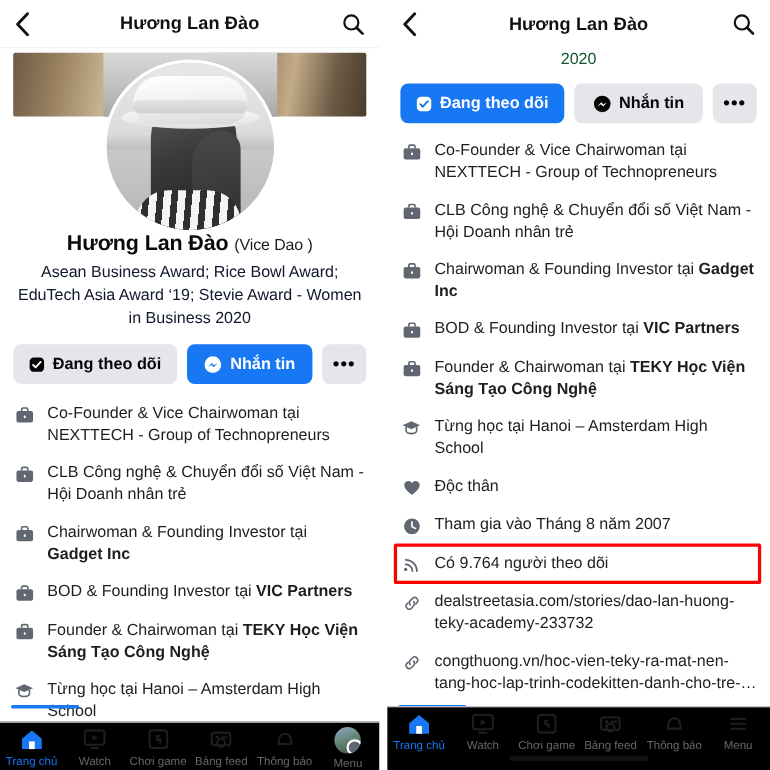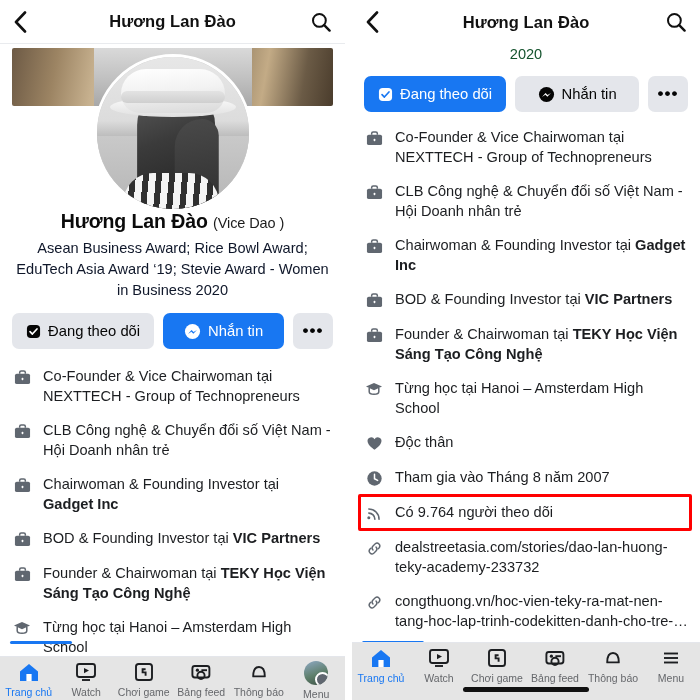--- a/index.html
+++ b/index.html
@@ -92,21 +92,21 @@
   .name .alias { font-size: 14.5px; font-weight: 400; color:#1c1c1c; }
   .bio {
     text-align:center; margin-top: 5px; padding: 0 12px;
     font-size: 14.6px; line-height: 21px; color:#0f172a;
   }
 
   
   .actions { display:flex; gap: 9px; padding: 12px 12px 6px 12px; align-items:center; }
   .btn {
     height: 36px; border-radius: 7px; display:flex; align-items:center;
-    justify-content:center; gap: 7px; font-size: 14.8px; font-weight: 400;
+    justify-content:center; gap: 7px; font-size: 14.8px; font-weight: 700;
     cursor: pointer; user-select:none; white-space:nowrap;
   }
   .btn-grey { background:#e4e6eb; color:#050505; }
   .btn-blue { background:#1877f2; color:#fff; }
   .btn-follow { flex: 0 0 auto; padding: 0 14px; }
   .btn-msg    { flex: 1 1 auto; }
   .btn-dots   { flex:0 0 40px; width:40px; background:#e4e6eb; color:#050505;
                 font-size: 17px; letter-spacing:1px; font-weight:700; }
 
   
@@ -120,21 +120,21 @@
   .info .tx b { font-weight: 700; }
 
   .hl { position: relative; }
   .hl-box {
     position:absolute; left:-6px; right:-4px; top:-1px; bottom:-1px;
     border: 3px solid #ff0000; border-radius: 2px; pointer-events:none;
   }
 
   
   .tabbar {
-    position:absolute; left:0; right:0; bottom:0; height: 58px; background:#e5e5e5;
+    position:absolute; left:0; right:0; bottom:0; height: 58px; background:#000000;
     display:flex; align-items:flex-start; padding-top: 4px;
     border-top: 1px solid #e4e6eb;
   }
   .tabbar.cut { bottom:-14px; }
   .tab { flex:1; display:flex; flex-direction:column; align-items:center; gap:3px; cursor:pointer; }
   .tab .tlbl { font-size: 10.5px; color:#65676b; }
   .tab.active .tlbl { color:#1877f2; }
   .tabind {
     position:absolute; left: 10px; bottom: 56px; width: 62px; height: 3px;
     background:#1877f2; border-radius:2px;

